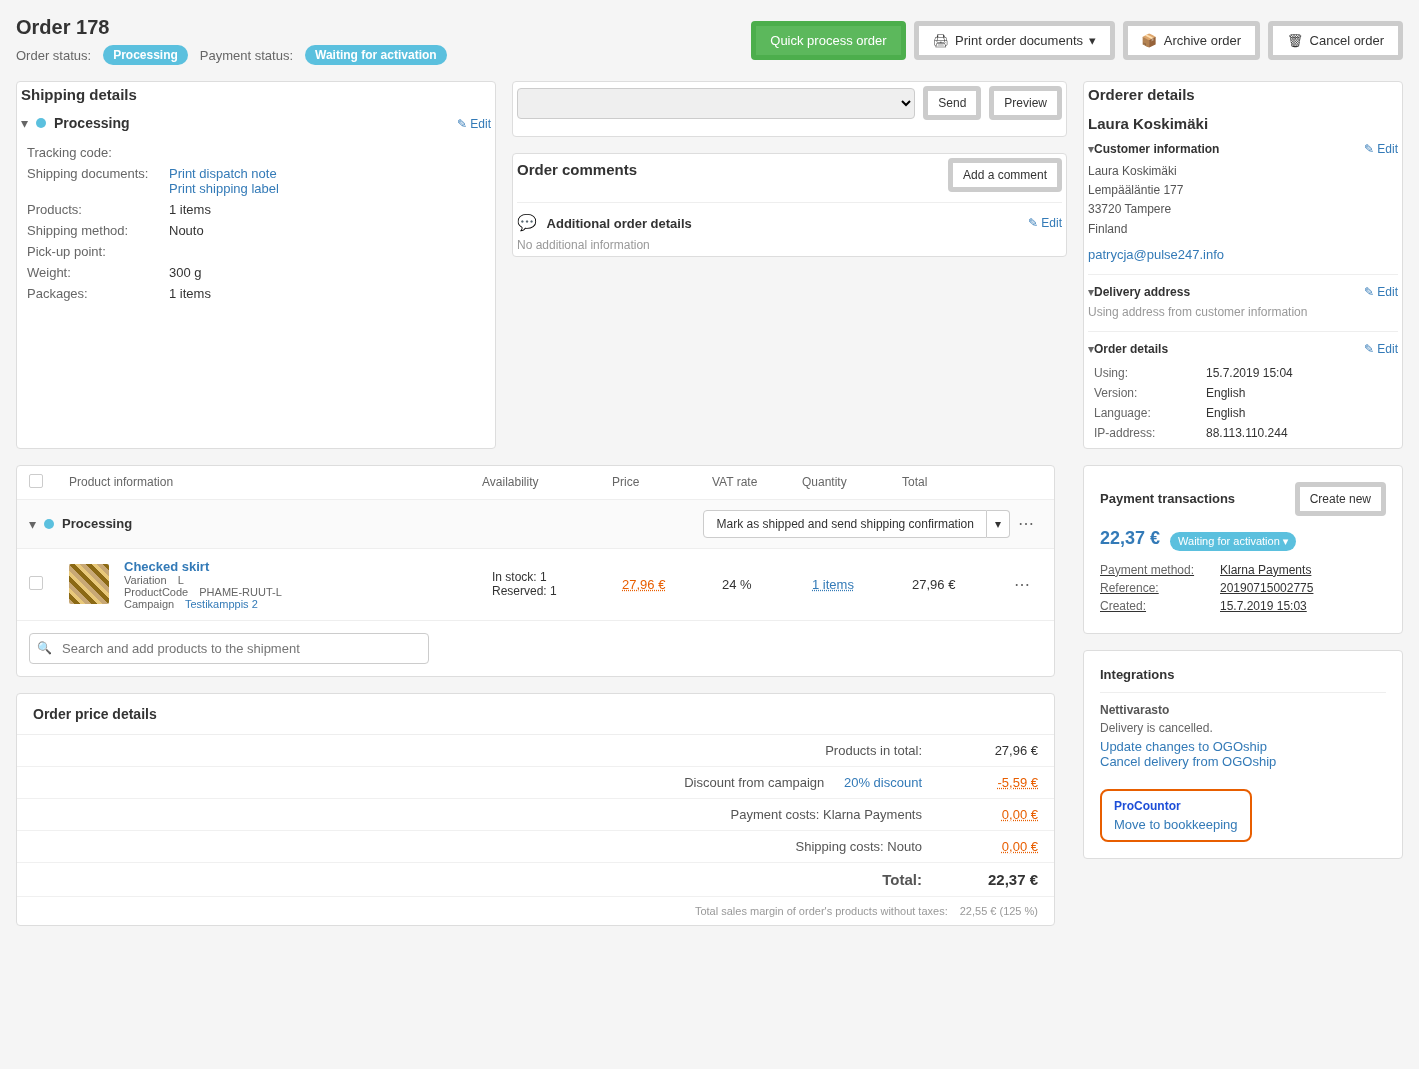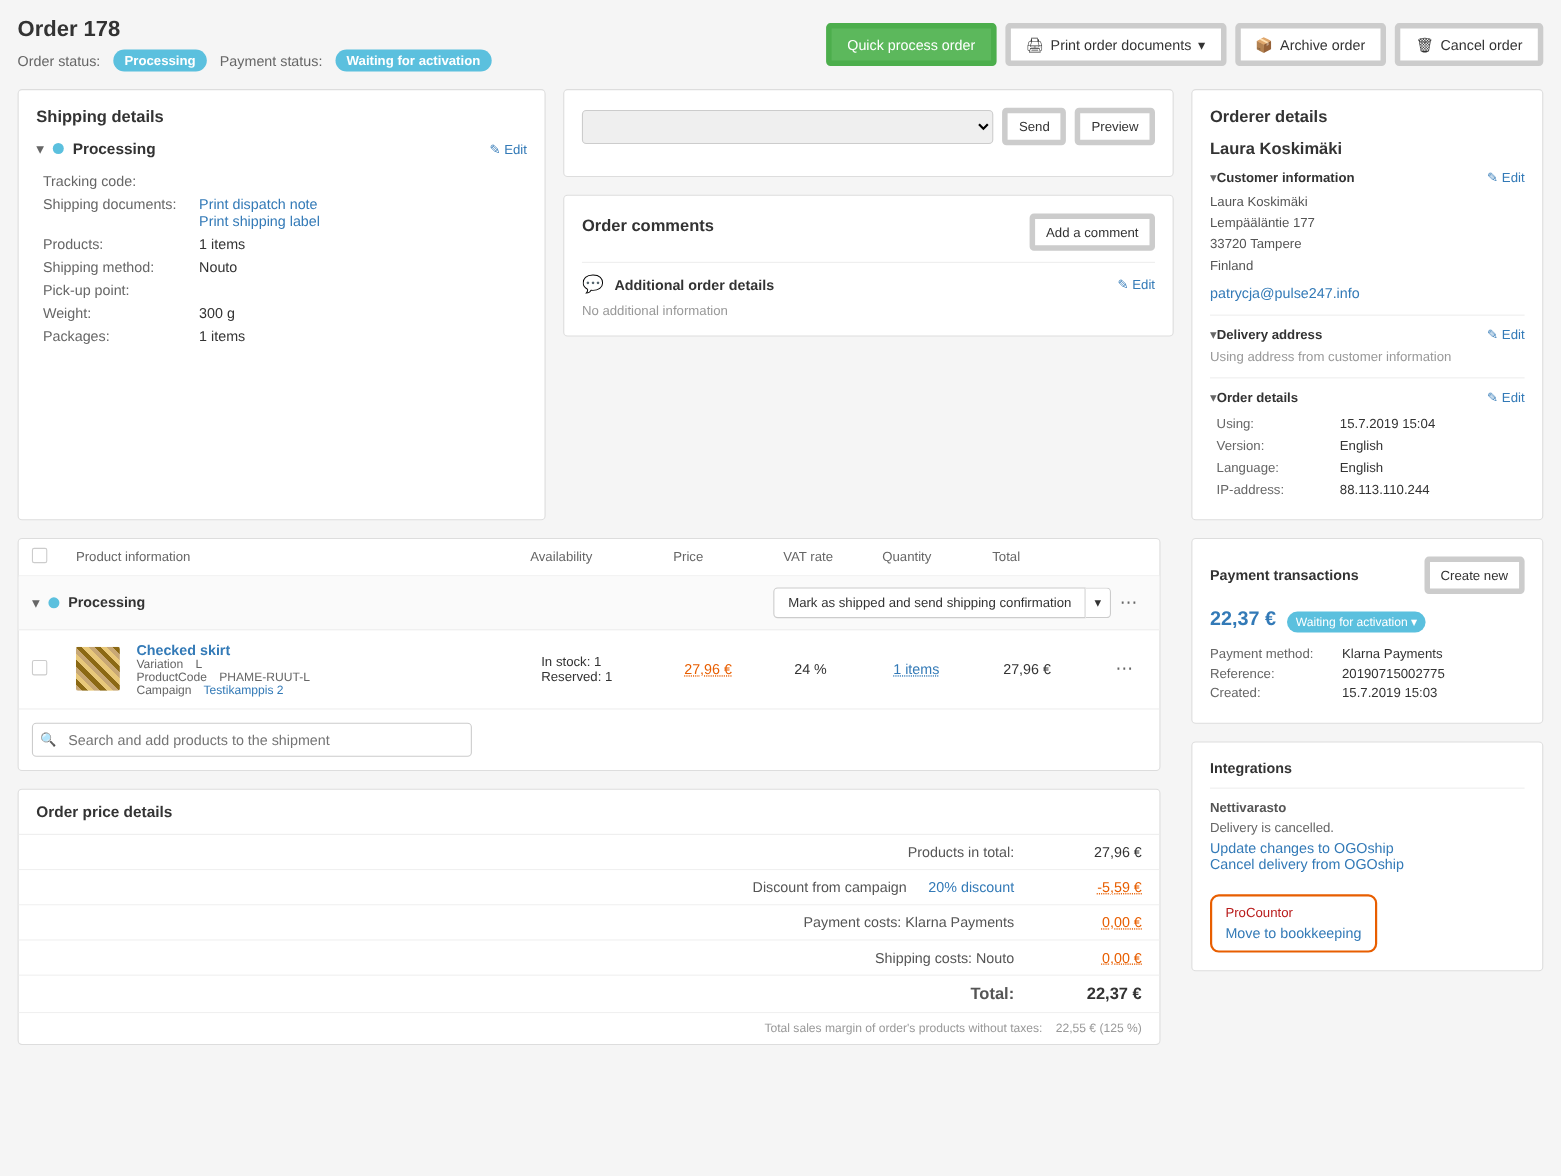--- a/index.html
+++ b/index.html
@@ -10,21 +10,21 @@
     .order-title { font-size: 20px; font-weight: bold; margin-bottom: 6px; }
     .status-row { display: flex; align-items: center; gap: 12px; }
     .status-label { color: #666; }
     .badge { display: inline-block; padding: 3px 10px; border-radius: 12px; font-size: 12px; color: #fff; font-weight: bold; }
     .badge-processing { background: #5bc0de; }
     .badge-waiting { background: #5bc0de; }
     .header-buttons { display: flex; gap: 8px; align-items: center; }
     .btn { display: inline-flex; align-items: center; gap: 6px; padding: 7px 14px; border-radius: 4px; border: 5px solid #a16207; background: #fff; cursor: pointer; font-size: 13px; }
     .btn-green { background: #5cb85c; color: #fff; border-color: #4cae4c; }
     .btn-default { background: #fff; color: #333; border-color: #ccc; }
-    .card { background: #fff; border: 1px solid #ddd; border-radius: 4px; padding: 16px; }
+    .card { background: #fff; border: 1px solid #ddd; border-radius: 4px; padding: 4px; }
     .card-title { font-size: 15px; font-weight: bold; margin-bottom: 12px; }
     .section-header { display: flex; align-items: center; gap: 8px; margin-bottom: 10px; }
     .section-header-right { margin-left: auto; }
     .edit-link { color: #337ab7; text-decoration: none; font-size: 12px; cursor: pointer; }
     .dot-blue { width: 10px; height: 10px; border-radius: 50%; background: #5bc0de; display: inline-block; }
     .processing-label { font-weight: bold; font-size: 14px; }
     .info-table { width: 100%; }
     .info-table td { padding: 2px 4px; vertical-align: top; }
     .info-table td:first-child { color: #666; width: 140px; }
     .link-blue { color: #337ab7; text-decoration: none; cursor: pointer; }
@@ -68,28 +68,28 @@
     .price-row-total { font-weight: bold; font-size: 15px; }
     .discount-link { color: #337ab7; }
     .discount-value { color: #e85e00; text-decoration: underline dotted; }
     .zero-value { color: #e85e00; text-decoration: underline dotted; }
     .margin-row { color: #999; font-size: 11px; justify-content: flex-end; padding: 8px 16px; display: flex; }
     .right-col { display: flex; flex-direction: column; gap: 16px; }
     .payment-trans { background: #fff; border: 1px solid #ddd; border-radius: 4px; padding: 16px; }
     .payment-header { display: flex; align-items: center; justify-content: space-between; margin-bottom: 12px; }
     .payment-amount { font-size: 18px; font-weight: bold; color: #337ab7; margin-bottom: 6px; }
     .badge-waiting-sm { background: #5bc0de; color: #fff; padding: 3px 8px; border-radius: 10px; font-size: 11px; cursor: pointer; }
-    .payment-detail-row { display: flex; font-size: 12px; margin-bottom: 4px; }
+    .payment-detail-row { display: flex; font-size: 12px; margin-bottom: 4px; text-decoration: underline; }
     .payment-detail-label { color: #666; width: 120px; }
     .integrations { background: #fff; border: 1px solid #ddd; border-radius: 4px; padding: 16px; }
     .integration-block { margin-bottom: 12px; }
     .integration-name { font-weight: bold; color: #555; font-size: 12px; margin-bottom: 4px; }
     .integration-status { color: #666; font-size: 12px; margin-bottom: 4px; }
     .procountor-block { border: 2px solid #e85e00; border-radius: 8px; padding: 10px; display: inline-block; margin-top: 8px; }
-    .procountor-name { font-weight: normal; font-size: 12px; color: #b91c1c; margin-bottom: 4px; }
+    .procountor-name { font-weight: bold; font-size: 12px; color: #1d4ed8; margin-bottom: 4px; }
     .collapse-btn { background: none; border: none; cursor: pointer; font-size: 14px; color: #666; }
     .price-section-title { font-size: 14px; font-weight: bold; padding: 12px 16px; border-bottom: 1px solid #eee; }
     .checkbox { width: 14px; height: 14px; border: 1px solid #ccc; border-radius: 2px; display: inline-block; cursor: pointer; }
   </style>
 </head>
 <body>
 
 <div class="page">
 
   <div class="header">

